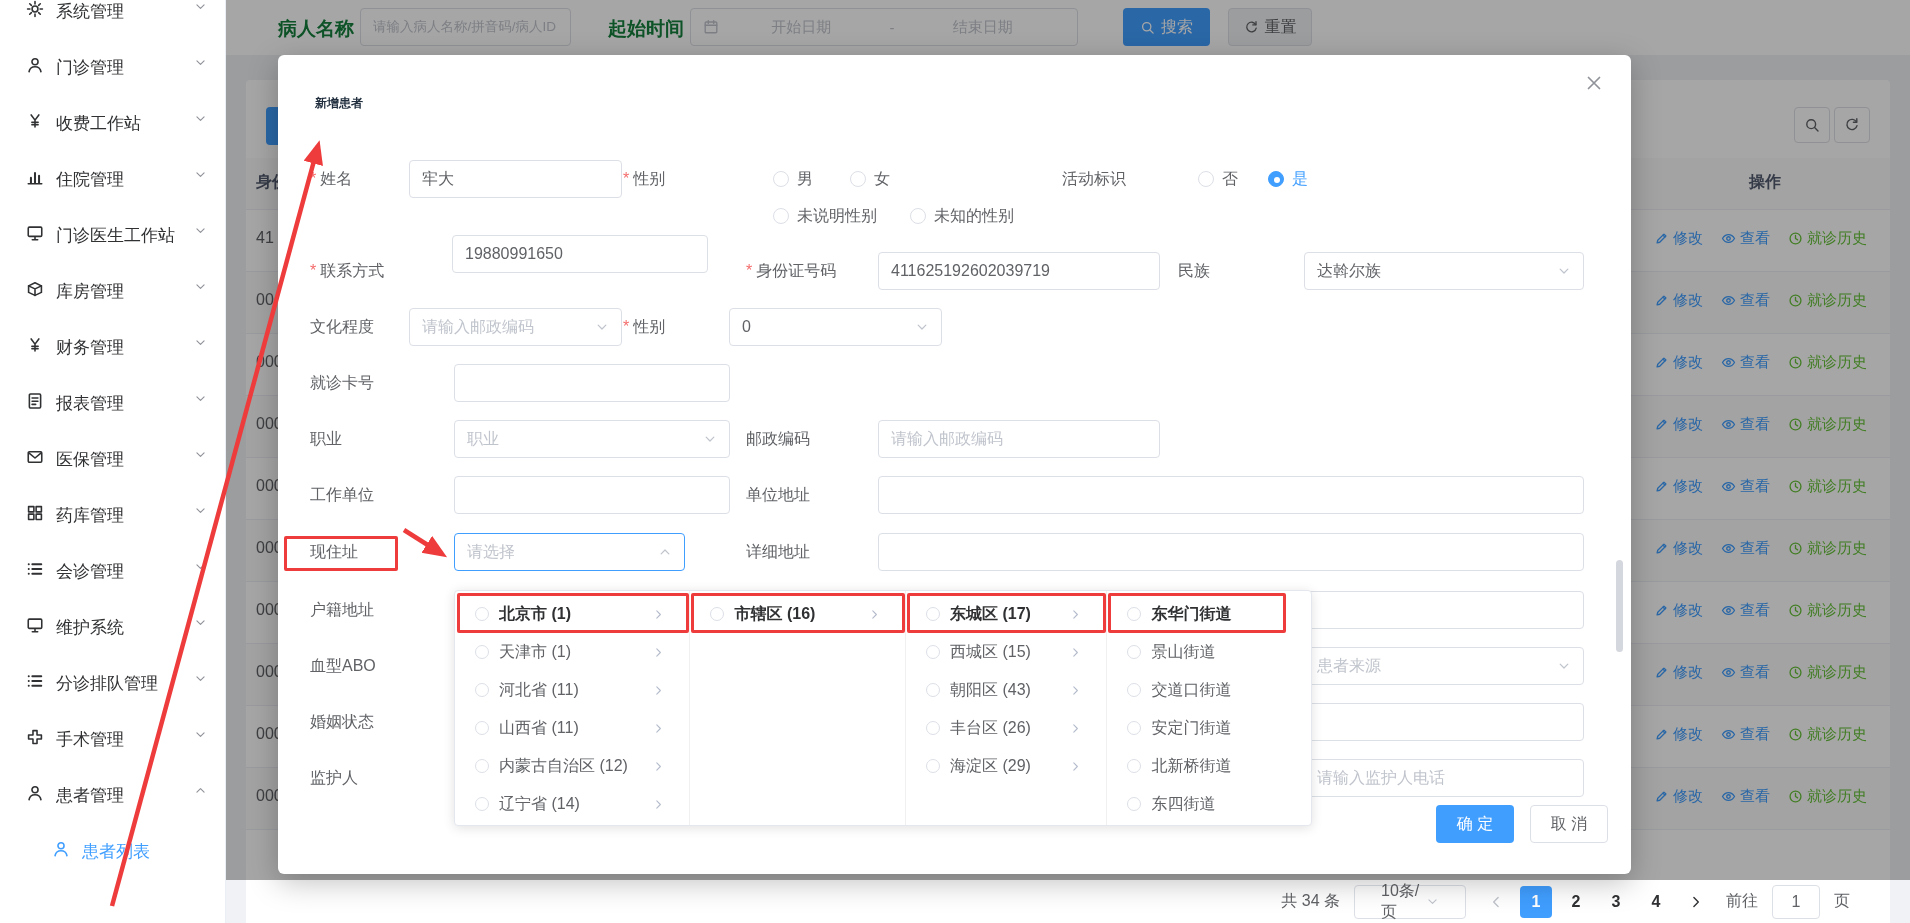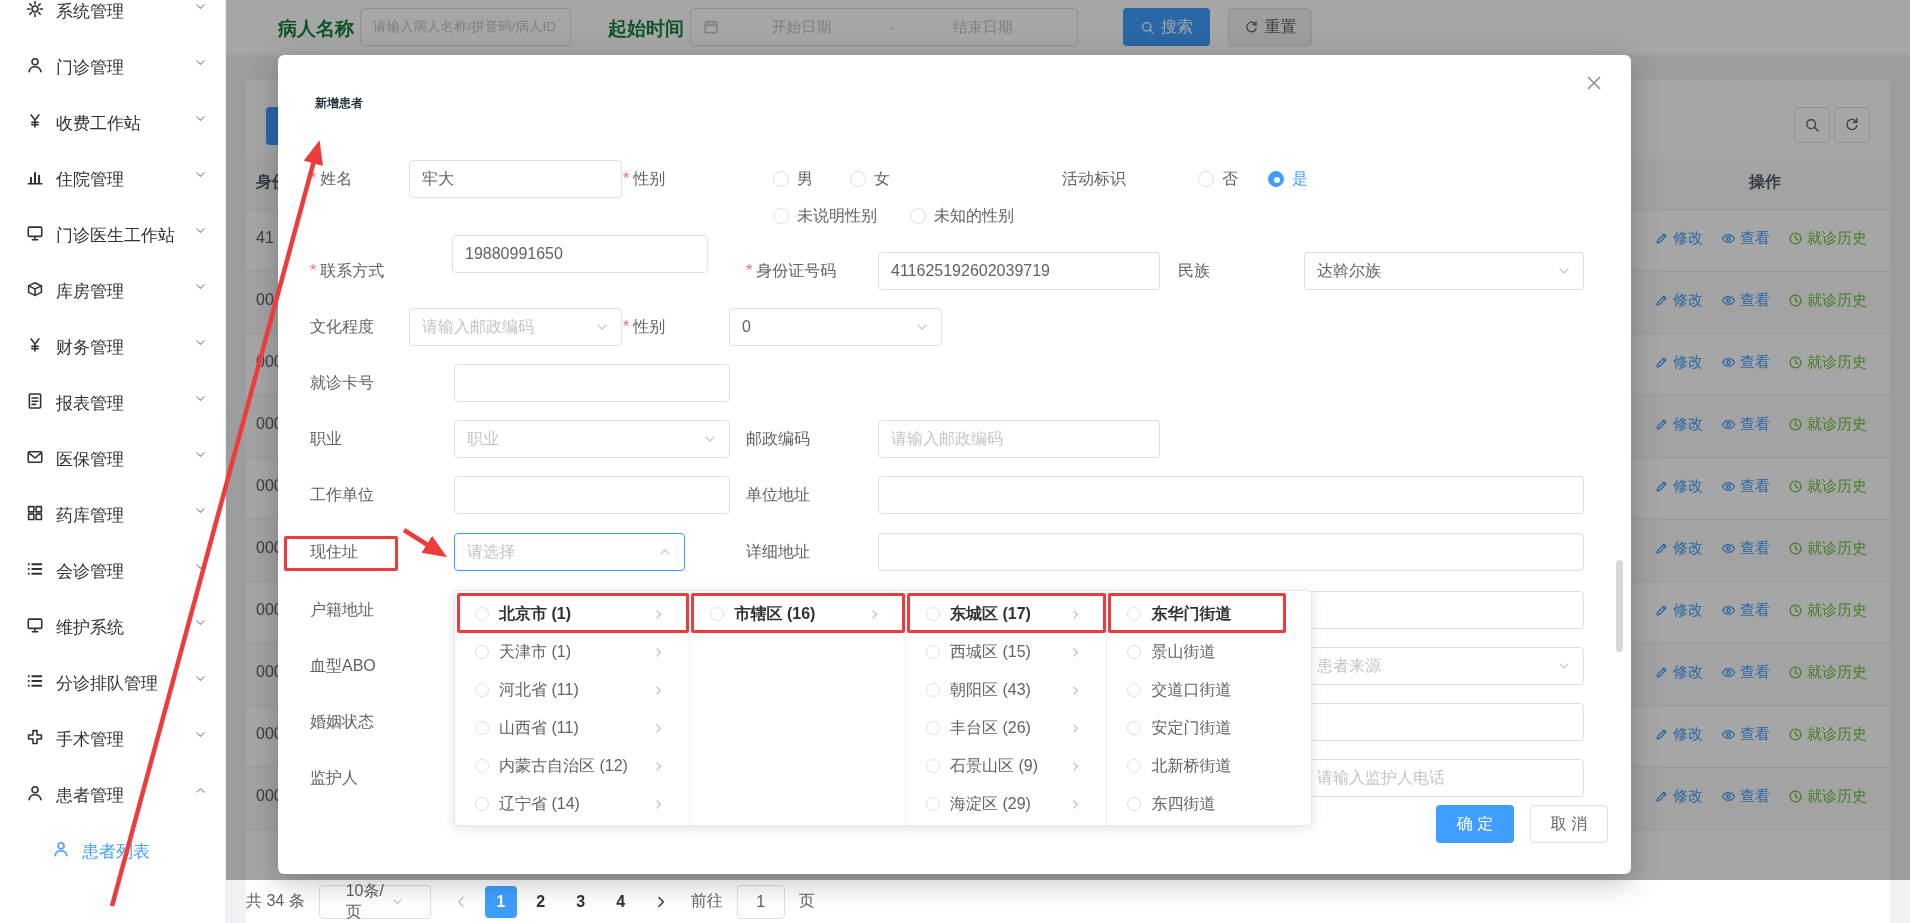--- a/index.html
+++ b/index.html
@@ -42,21 +42,21 @@
 .th-ops{position:absolute;left:1424px;top:14px;width:190px;text-align:center}
 .trow{position:absolute;left:0;width:100%;height:62px;background:#fff;border-bottom:1px solid #ebeef5}
 .trow.alt{background:#fafafa}
 .tid{position:absolute;left:10px;top:19px;font-size:16px;color:#606266;white-space:nowrap}
 .ops{position:absolute;right:23px;top:19px;display:flex;gap:18px;font-size:15px;white-space:nowrap}
 .op{display:flex;align-items:center;gap:4px;cursor:pointer}
 .op svg{width:15px;height:15px}
 .op.blue{color:#409eff}
 .op.green{color:#67c23a}
 
-.pagination{position:absolute;left:0;top:800px;width:100%;height:43px;background:#fff;display:flex;align-items:center;gap:14px;padding-right:40px;font-size:16px;color:#606266}
+.pagination{position:absolute;left:0;top:800px;width:100%;height:43px;background:#fff;display:flex;align-items:center;justify-content:flex-end;gap:14px;padding-right:40px;font-size:16px;color:#606266}
 .psize{width:112px;height:34px;border:1px solid #dcdfe6;border-radius:4px;display:flex;align-items:center;justify-content:space-between;padding:0 26px;cursor:pointer}
 .psize .caret{color:#c0c4cc}
 .psize .caret svg{width:13px;height:13px}
 .pages{display:flex;gap:8px;align-items:center}
 .pbtn{min-width:32px;height:32px;display:flex;align-items:center;justify-content:center;font-weight:600;color:#303133;border-radius:4px;cursor:pointer}
 .pbtn.active{background:#409eff;color:#fff}
 .pbtn.disabled{color:#c0c4cc}
 .goto-input{width:48px;height:34px;border:1px solid #dcdfe6;border-radius:4px;display:flex;align-items:center;justify-content:center;color:#606266}
 
 
@@ -915,29 +915,20 @@
       <span class="cradio"></span>
       <span class="clabel">丰台区 (26)</span>
       <span class="ccaret" data-icon="chevron-right">
               <svg viewBox="0 0 16 16" fill="none" stroke="currentColor" stroke-width="1.4" stroke-linecap="round" stroke-linejoin="round">
                 <path d="M5.9 3.6L10.3 8l-4.4 4.4"></path>
               </svg>
             </span>
     </div>
           <div class="cas-item ">
       <span class="cradio"></span>
-      <span class="clabel">石景山区 (9)</span>
-      <span class="ccaret" data-icon="chevron-right">
-              <svg viewBox="0 0 16 16" fill="none" stroke="currentColor" stroke-width="1.4" stroke-linecap="round" stroke-linejoin="round">
-                <path d="M5.9 3.6L10.3 8l-4.4 4.4"></path>
-              </svg>
-            </span>
-    </div>
-          <div class="cas-item ">
-      <span class="cradio"></span>
       <span class="clabel">海淀区 (29)</span>
       <span class="ccaret" data-icon="chevron-right">
               <svg viewBox="0 0 16 16" fill="none" stroke="currentColor" stroke-width="1.4" stroke-linecap="round" stroke-linejoin="round">
                 <path d="M5.9 3.6L10.3 8l-4.4 4.4"></path>
               </svg>
             </span>
     </div>
         </div>
         <div class="cas-col" style="width:204px">
           <div class="cas-item active">

